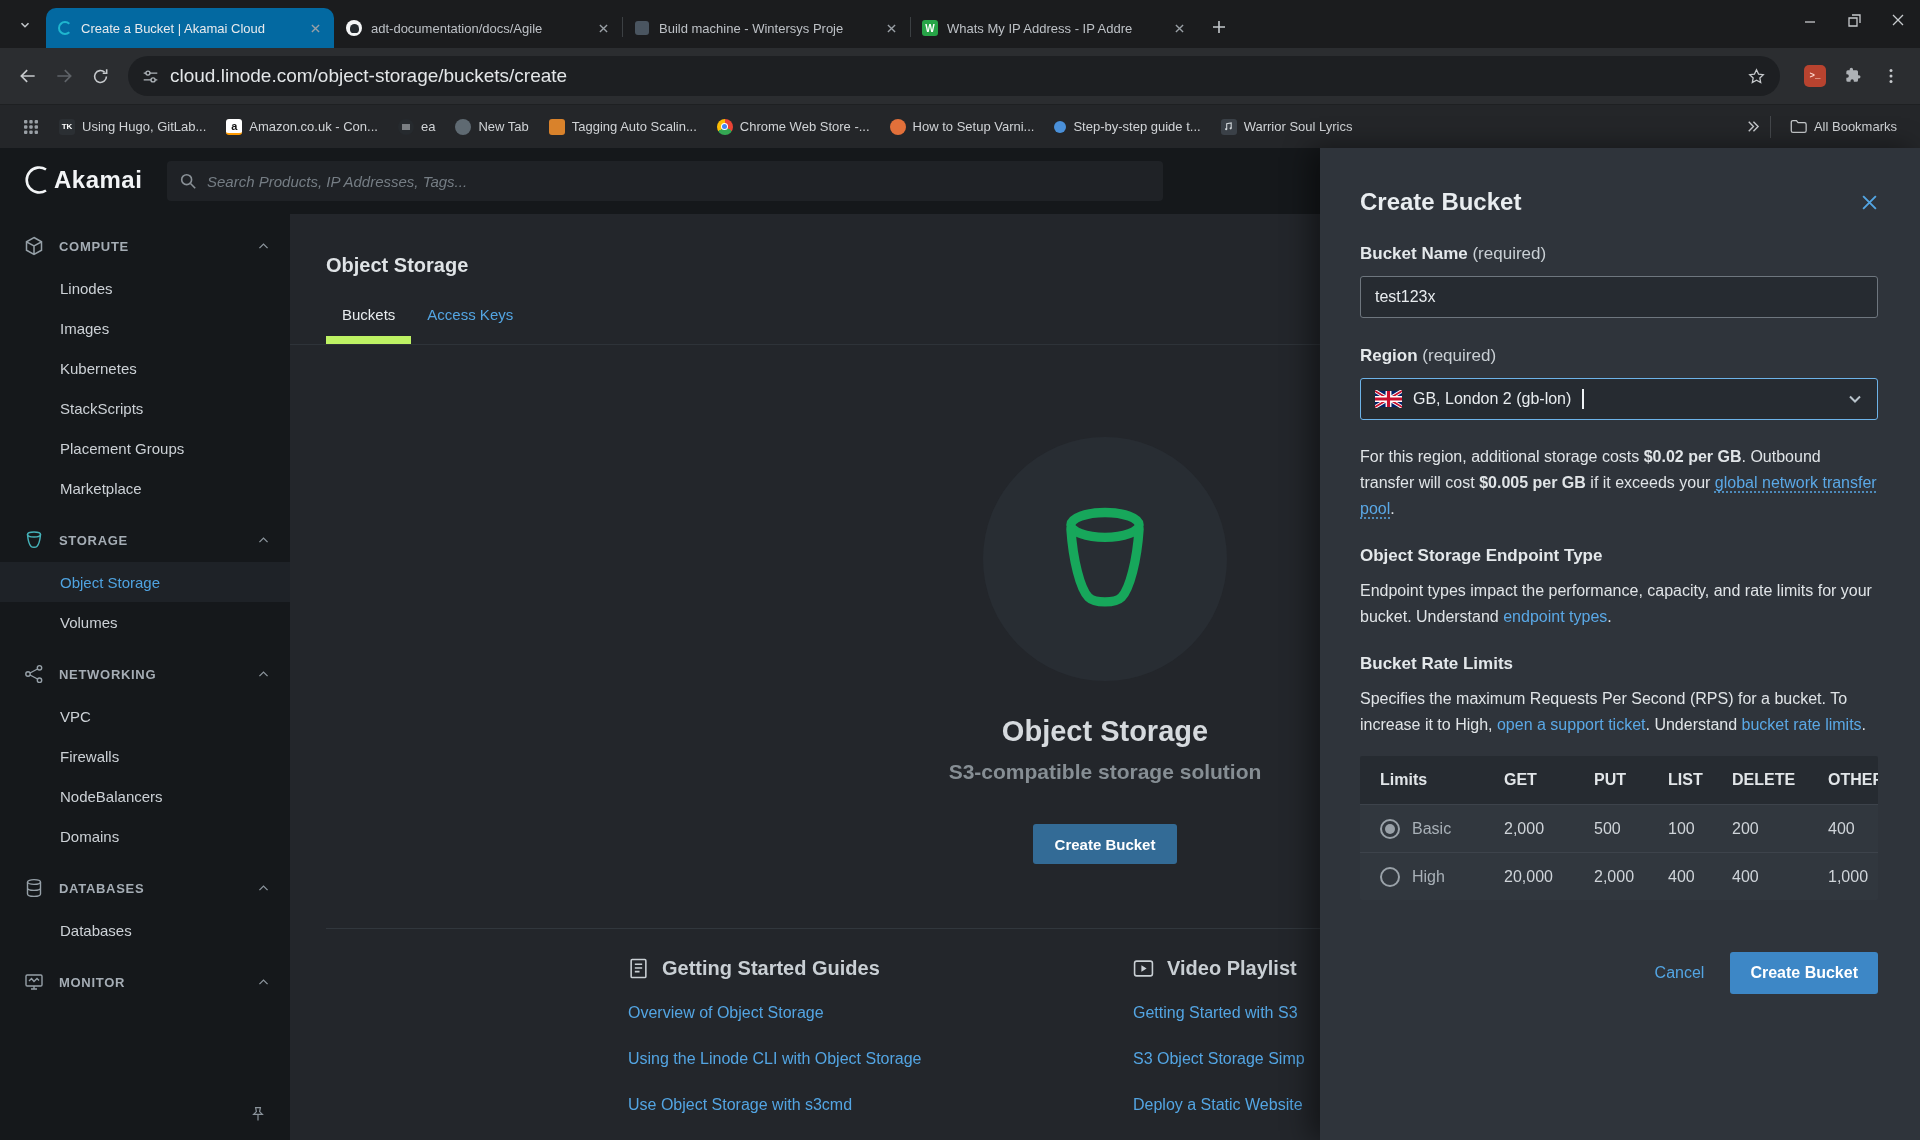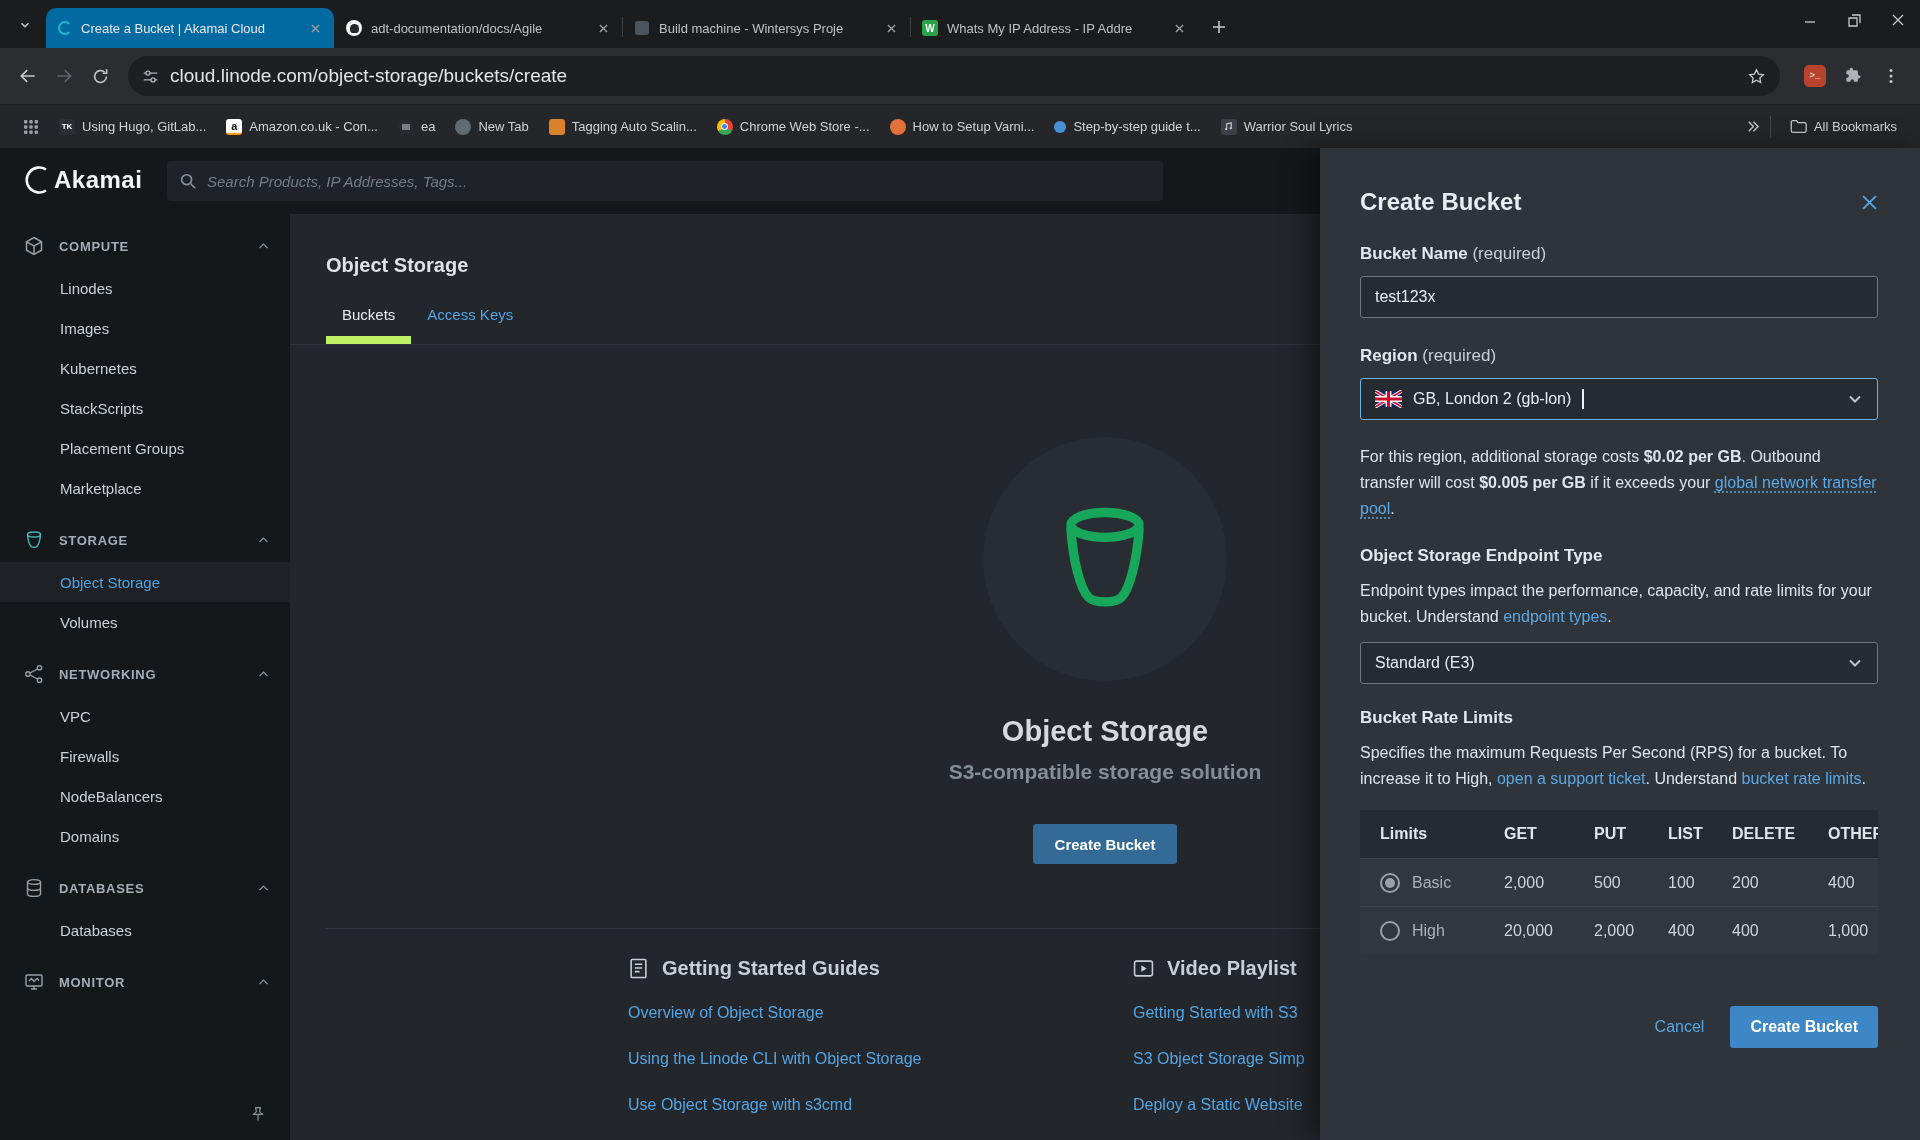--- a/index.html
+++ b/index.html
@@ -539,28 +539,20 @@
     </div>
 
     <div class="d-para">
       <span>For this region, additional storage costs </span><b>$0.02 per GB</b><span>. Outbound transfer will cost </span><b>$0.005 per GB</b><span> if it exceeds your </span><a href="#" class="dotted">global network transfer pool</a><span>.</span>
     </div>
 
     <div class="d-h">Object Storage Endpoint Type</div>
     <div class="d-para" style="margin-top:12px;">
       <span>Endpoint types impact the performance, capacity, and rate limits for your bucket. Understand </span><a href="#">endpoint types</a><span>.</span>
     </div>
-    <div class="selectbox">
-      <span>Standard (E3)</span>
-      <span class="chevdown">
-          <svg width="16" height="16" viewBox="0 0 16 16">
-            <path d="M3 5.5l5 5 5-5" fill="none" stroke="currentColor" stroke-width="2"></path>
-          </svg>
-        </span>
-    </div>
 
     <div class="d-h">Bucket Rate Limits</div>
     <div class="d-para" style="margin-top:12px;">
       <span>Specifies the maximum Requests Per Second (RPS) for a bucket. To increase it to High, </span><a href="#">open a support ticket</a><span>. Understand </span><a href="#">bucket rate limits</a><span>.</span>
     </div>
 
     <div class="rl-table">
       <div class="rl-grid">
         <div class="rl-cell head first">Limits</div>
         <div class="rl-cell head">GET</div>

